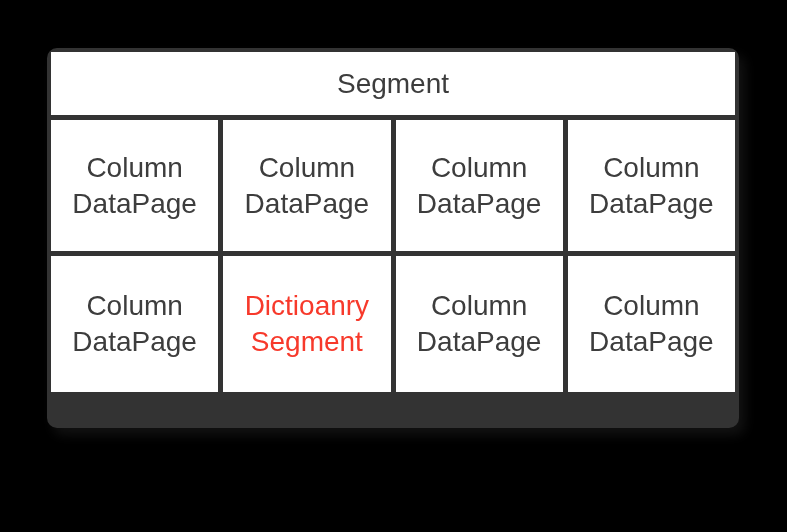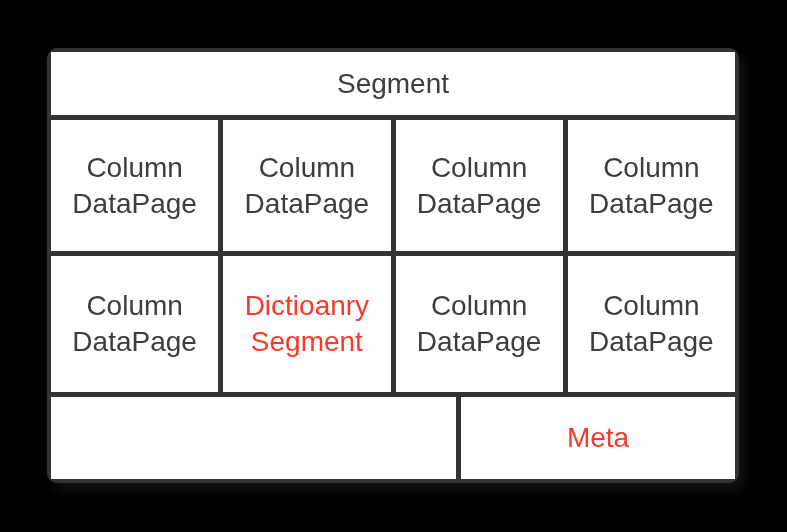--- a/index.html
+++ b/index.html
@@ -20,21 +20,21 @@
   body {
     background: var(--background);
     font-family: "Liberation Sans", sans-serif;
     position: relative;
   }
   .segment-box {
     position: absolute;
     left: 47px;
     top: 48px;
     width: 692px;
-    height: 435px;
+    height: 380px;
     background: var(--border);
     border-radius: 10px;
     overflow: hidden;
     padding: 4px;
     display: flex;
     flex-direction: column;
     gap: 5px;
     box-shadow: 6px 7px 12px rgba(80,80,80,0.22);
   }
   .row {
@@ -102,22 +102,14 @@
     <div class="cell">
       <span class="cell-label">Column
 DataPage</span>
     </div>
     <div class="cell">
       <span class="cell-label">Column
 DataPage</span>
     </div>
   </div>
 
-  <div class="row row-footer">
-    <div class="cell">
-      <span class="cell-label"></span>
-    </div>
-    <div class="cell accent">
-      <span class="cell-label">Meta</span>
-    </div>
-  </div>
 
 </div>
 
 </body></html>

